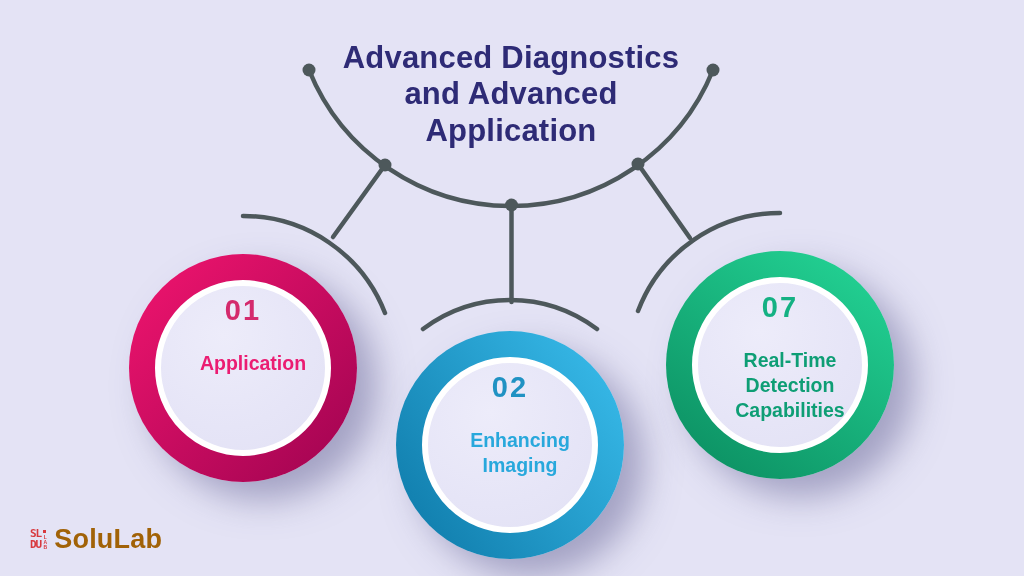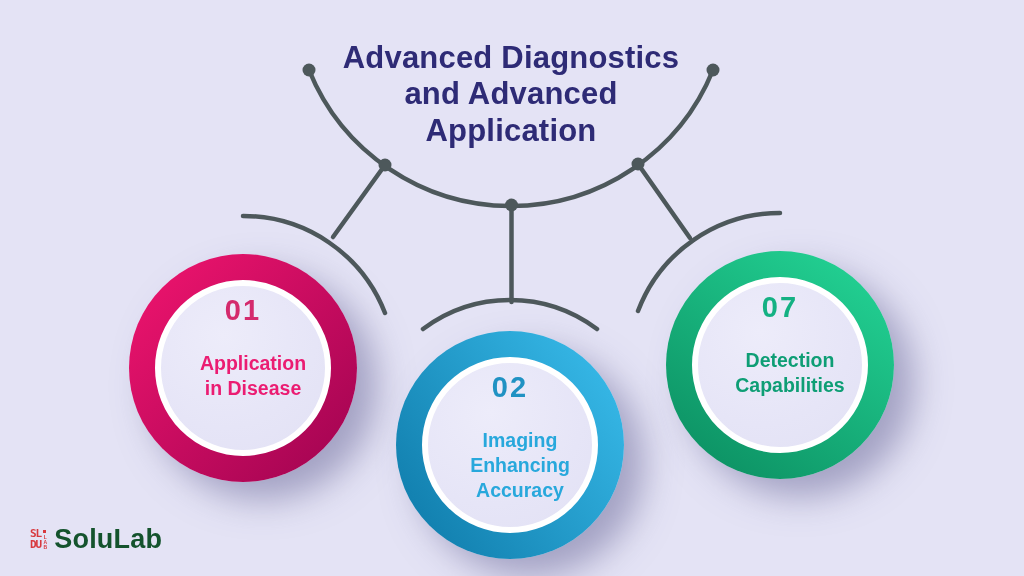--- a/index.html
+++ b/index.html
@@ -124,53 +124,52 @@
       <circle cx="511.5" cy="205" r="6.5"></circle>
       <circle cx="638" cy="164" r="6.5"></circle>
     </g>
   </svg>
 
   <div class="item-circle circle-1" style="background: linear-gradient(135deg, rgb(242, 21, 111) 0%, rgb(158, 3, 80) 100%);">
     <div class="inner">
       <div class="item-number" style="color: rgb(212, 42, 108);">01</div>
       <div class="item-lines" style="color: rgb(235, 28, 114);">
         <div>Application</div>
-        <div>in Disease</div>
       </div>
     </div>
   </div>
 
   <div class="item-circle circle-2" style="background: linear-gradient(235deg, rgb(59, 191, 238) 0%, rgb(12, 119, 166) 100%);">
     <div class="inner">
       <div class="item-number" style="color: rgb(32, 146, 195);">02</div>
       <div class="item-lines" style="color: rgb(40, 168, 220);">
+        <div>Enhancing</div>
         <div>Imaging</div>
-        <div>Enhancing</div>
-        <div>Accuracy</div>
       </div>
     </div>
   </div>
 
   <div class="item-circle circle-3" style="background: linear-gradient(215deg, rgb(37, 216, 152) 0%, rgb(10, 138, 94) 100%);">
     <div class="inner">
       <div class="item-number" style="color: rgb(20, 177, 131);">07</div>
       <div class="item-lines" style="color: rgb(14, 158, 117);">
+        <div>Real-Time</div>
         <div>Detection</div>
         <div>Capabilities</div>
       </div>
     </div>
   </div>
 
   <div class="logo">
     <div class="logo-mark" style="color: rgb(216, 56, 61);">
       <div class="mark-main">
         <div>SL</div>
         <div>DU</div>
       </div>
       <div class="mark-side">
         <div class="mark-square" style="background: rgb(216, 56, 61);"></div>
         <div class="mark-side-text">LAB</div>
       </div>
     </div>
-    <div class="logo-text" style="color: #14532d;">SoluLab</div>
+    <div class="logo-text" style="color: #a16207;">SoluLab</div>
   </div>
 
 </div>
 
 </body></html>

